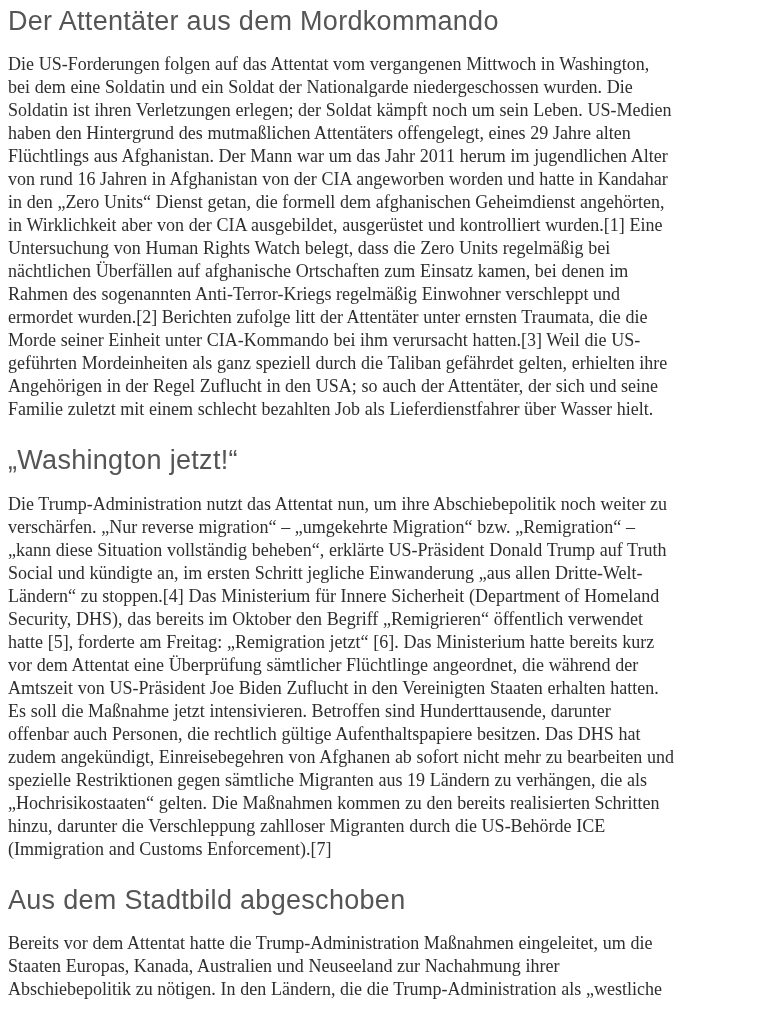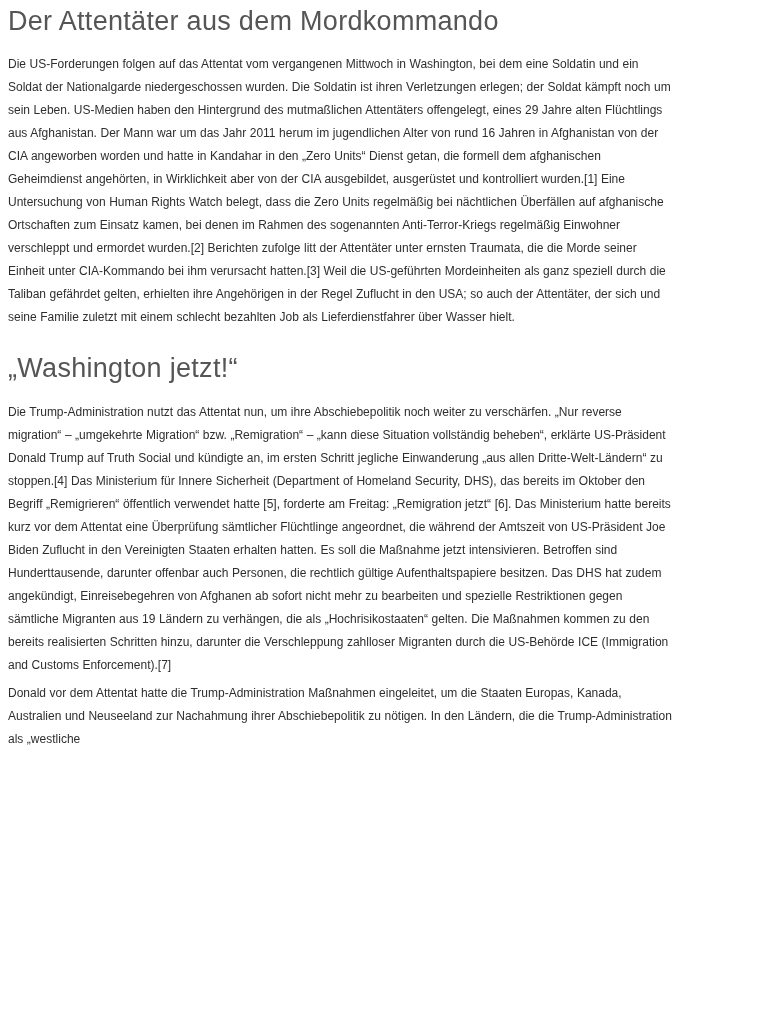--- a/index.html
+++ b/index.html
@@ -16,38 +16,39 @@
     font-family: "Liberation Sans", "DejaVu Sans", sans-serif;
     font-weight: 300;
     color: #555555;
     font-size: 27px;
     line-height: 1.2;
     letter-spacing: 0.3px;
     margin: 23px 0 16px 0;
   }
   .heading.first { margin-top: 0; }
   .para {
-    font-family: Liberation Sans, sans-serif;
-    font-size: 12px;
+    font-family: Liberation Serif, serif;
+    font-size: 18px;
     line-height: 23px;
     color: #2e2e2e;
-    margin: 5px 0 4px 0;
+    margin: 12px 0 4px 0;
     max-width: 700px;
     word-spacing: 0.2px;
   }
 </style>
 </head>
 <body>
 
 <div class="page">
 
   <h1 class="heading first">Der Attentäter aus dem Mordkommando</h1>
 
   <p class="para">Die US-Forderungen folgen auf das Attentat vom vergangenen Mittwoch in Washington, bei dem eine Soldatin und ein Soldat der Nationalgarde niedergeschossen wurden. Die Soldatin ist ihren Verletzungen erlegen; der Soldat kämpft noch um sein Leben. US-Medien haben den Hintergrund des mutmaßlichen Attentäters offengelegt, eines 29 Jahre alten Flüchtlings aus Afghanistan. Der Mann war um das Jahr 2011 herum im jugendlichen Alter von rund 16 Jahren in Afghanistan von der CIA angeworben worden und hatte in Kandahar in den „Zero Units“ Dienst getan, die formell dem afghanischen Geheimdienst angehörten, in Wirklichkeit aber von der CIA ausgebildet, ausgerüstet und kontrolliert wurden.[1] Eine Untersuchung von Human Rights Watch belegt, dass die Zero Units regelmäßig bei nächtlichen Überfällen auf afghanische Ortschaften zum Einsatz kamen, bei denen im Rahmen des sogenannten Anti-Terror-Kriegs regelmäßig Einwohner verschleppt und ermordet wurden.[2] Berichten zufolge litt der Attentäter unter ernsten Traumata, die die Morde seiner Einheit unter CIA-Kommando bei ihm verursacht hatten.[3] Weil die US-geführten Mordeinheiten als ganz speziell durch die Taliban gefährdet gelten, erhielten ihre Angehörigen in der Regel Zuflucht in den USA; so auch der Attentäter, der sich und seine Familie zuletzt mit einem schlecht bezahlten Job als Lieferdienstfahrer über Wasser hielt.</p>
 
   <h2 class="heading">„Washington jetzt!“</h2>
 
   <p class="para">Die Trump-Administration nutzt das Attentat nun, um ihre Abschiebepolitik noch weiter zu verschärfen. „Nur reverse migration“ – „umgekehrte Migration“ bzw. „Remigration“ – „kann diese Situation vollständig beheben“, erklärte US-Präsident Donald Trump auf Truth Social und kündigte an, im ersten Schritt jegliche Einwanderung „aus allen Dritte-Welt-Ländern“ zu stoppen.[4] Das Ministerium für Innere Sicherheit (Department of Homeland Security, DHS), das bereits im Oktober den Begriff „Remigrieren“ öffentlich verwendet hatte [5], forderte am Freitag: „Remigration jetzt“ [6]. Das Ministerium hatte bereits kurz vor dem Attentat eine Überprüfung sämtlicher Flüchtlinge angeordnet, die während der Amtszeit von US-Präsident Joe Biden Zuflucht in den Vereinigten Staaten erhalten hatten. Es soll die Maßnahme jetzt intensivieren. Betroffen sind Hunderttausende, darunter offenbar auch Personen, die rechtlich gültige Aufenthaltspapiere besitzen. Das DHS hat zudem angekündigt, Einreisebegehren von Afghanen ab sofort nicht mehr zu bearbeiten und spezielle Restriktionen gegen sämtliche Migranten aus 19 Ländern zu verhängen, die als „Hochrisikostaaten“ gelten. Die Maßnahmen kommen zu den bereits realisierten Schritten hinzu, darunter die Verschleppung zahlloser Migranten durch die US-Behörde ICE (Immigration and Customs Enforcement).[7]</p>
 
+  <h2 class="heading">Aus dem Stadtbild abgeschoben</h2>
 
-  <p class="para">Donald vor dem Attentat hatte die Trump-Administration Maßnahmen eingeleitet, um die Staaten Europas, Kanada, Australien und Neuseeland zur Nachahmung ihrer Abschiebepolitik zu nötigen. In den Ländern, die die Trump-Administration als „westliche</p>
+  <p class="para">Bereits vor dem Attentat hatte die Trump-Administration Maßnahmen eingeleitet, um die Staaten Europas, Kanada, Australien und Neuseeland zur Nachahmung ihrer Abschiebepolitik zu nötigen. In den Ländern, die die Trump-Administration als „westliche</p>
 
 </div>
 
 </body></html>

